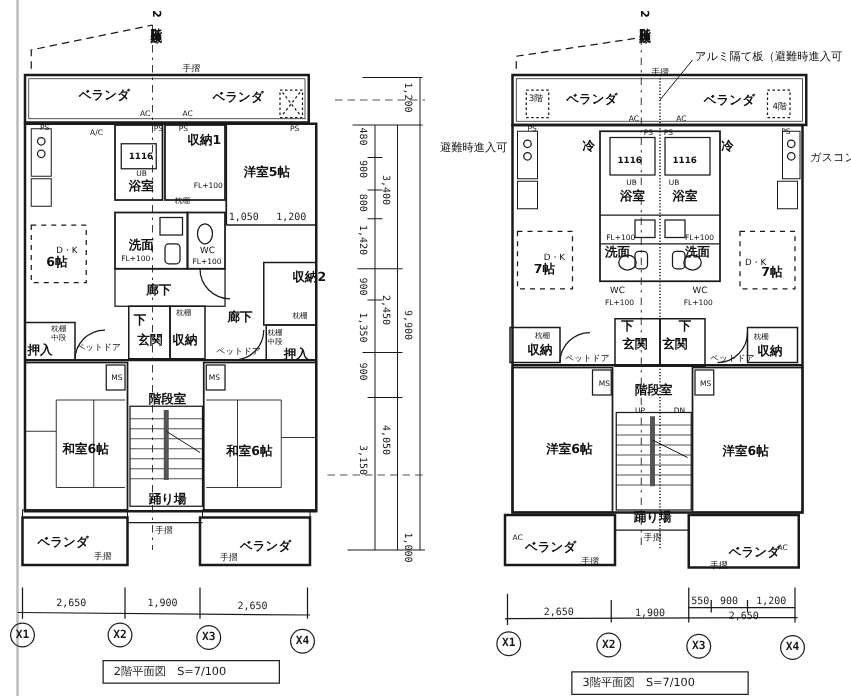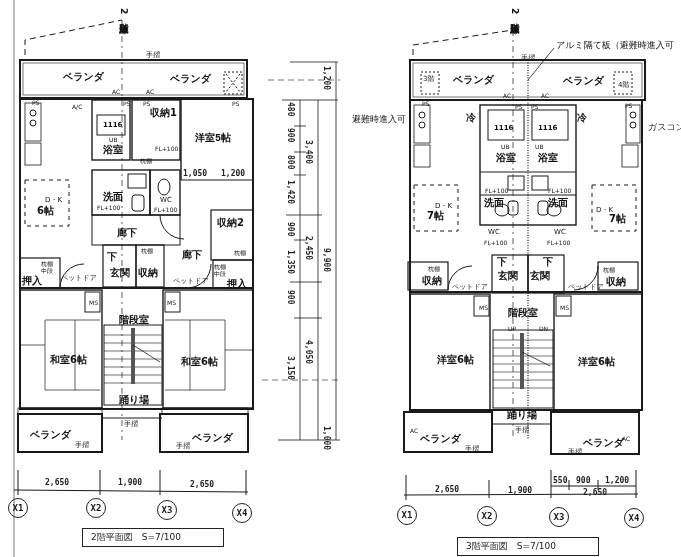--- a/index.html
+++ b/index.html
@@ -3,21 +3,21 @@
 <meta charset="utf-8">
 <style>
   html, body { margin:0; padding:0; background:#ffffff; }
   body { width:681px; height:557px; position:relative; overflow:hidden;
          font-family:"DejaVu Sans", sans-serif; color:#1a1a1a; }
   #plan { position:absolute; left:0; top:0; width:681px; height:557px; }
   .lbl { position:absolute; white-space:nowrap; line-height:1; color:#111; }
   .room { font-size:10px; font-weight:bold; }
   .sm { font-size:7px; }
   .xs { font-size:6px; }
-  .dim { font-size:8px; font-family:"DejaVu Sans Mono", monospace; color:#222;font-weight:bold; }
+  .dim { font-size:8px; font-family:"DejaVu Sans Mono", monospace; color:#222; }
   .vdim { writing-mode:vertical-rl; }
   .vtxt { writing-mode:vertical-rl; font-size:9px; font-weight:bold; letter-spacing:1px; }
   .axis { position:absolute; width:18px; height:18px; border:1.2px solid #222; border-radius:50%;
           font-size:9px; font-weight:bold; text-align:center; line-height:18px; font-family:"DejaVu Sans Mono", monospace; }
   .title-box { position:absolute; border:1px solid #222; font-size:9px; padding:2px 8px; background:#fff; font-family:"DejaVu Sans", sans-serif; }
 </style>
 </head>
 <body>
 
 <svg id="plan" viewBox="0 0 681 557" xmlns="http://www.w3.org/2000/svg">
@@ -221,32 +221,32 @@
   <span class="lbl xs" style="left:32px;top:100px;">PS</span>
   <span class="lbl xs" style="left:123px;top:101px;">PS</span>
   <span class="lbl xs" style="left:143px;top:101px;">PS</span>
   <span class="lbl xs" style="left:232px;top:101px;">PS</span>
   <span class="lbl sm" style="left:103px;top:122px;font-weight:bold;">1116</span>
   <span class="lbl xs" style="left:109px;top:137px;">UB</span>
   <span class="lbl room" style="left:103px;top:145px;">浴室</span>
   <span class="lbl room" style="left:150px;top:108px;">収納1</span>
   <span class="lbl xs" style="left:155px;top:146px;">FL+100</span>
   <span class="lbl xs" style="left:140px;top:158px;">枕棚</span>
-  <span class="lbl room" style="left:195px;top:134px;font-family:Liberation Mono, monospace;">洋室5帖</span>
+  <span class="lbl room" style="left:195px;top:134px;">洋室5帖</span>
   <span class="lbl dim" style="left:183px;top:170px;">1,050</span>
   <span class="lbl dim" style="left:221px;top:170px;">1,200</span>
   <span class="lbl sm" style="left:45px;top:197px;">D・K</span>
   <span class="lbl room" style="left:37px;top:206px;">6帖</span>
   <span class="lbl room" style="left:103px;top:192px;">洗面</span>
   <span class="lbl xs" style="left:97px;top:205px;">FL+100</span>
   <span class="lbl sm" style="left:160px;top:197px;">WC</span>
   <span class="lbl xs" style="left:154px;top:207px;">FL+100</span>
   <span class="lbl room" style="left:117px;top:228px;">廊下</span>
   <span class="lbl room" style="left:182px;top:250px;">廊下</span>
-  <span class="lbl room" style="left:217px;top:218px;">収納2</span>
+  <span class="lbl room" style="left:234px;top:218px;">収納2</span>
   <span class="lbl xs" style="left:234px;top:250px;">枕棚</span>
   <span class="lbl room" style="left:107px;top:252px;">下</span>
   <span class="lbl room" style="left:110px;top:268px;">玄関</span>
   <span class="lbl xs" style="left:141px;top:248px;">枕棚</span>
   <span class="lbl room" style="left:138px;top:268px;">収納</span>
   <span class="lbl xs" style="left:41px;top:261px;">枕棚</span>
   <span class="lbl xs" style="left:41px;top:268px;">中段</span>
   <span class="lbl room" style="left:22px;top:276px;">押入</span>
   <span class="lbl xs" style="left:214px;top:264px;">枕棚</span>
   <span class="lbl xs" style="left:214px;top:271px;">中段</span>

